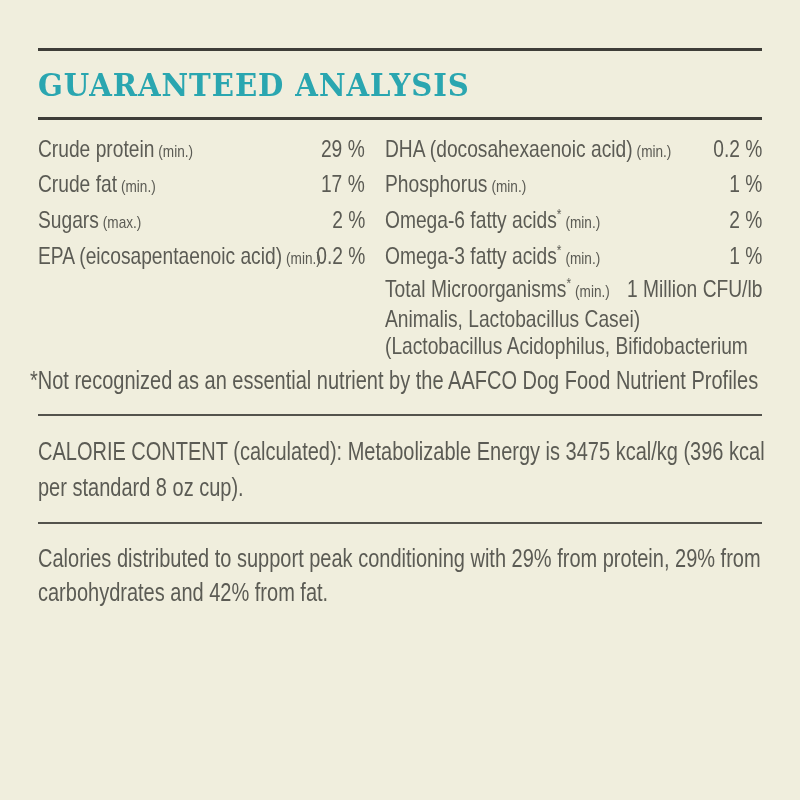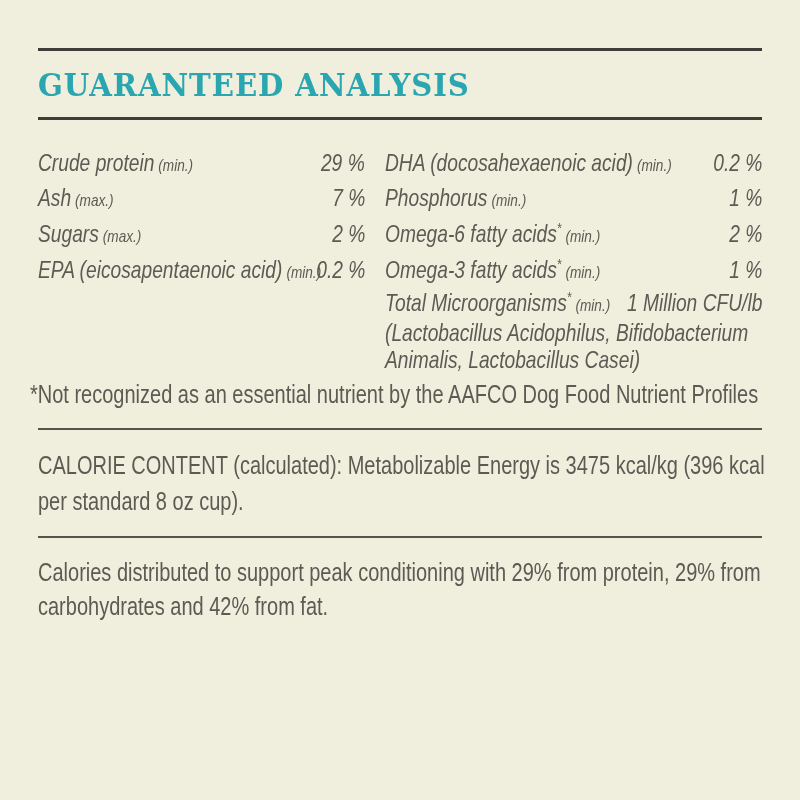--- a/index.html
+++ b/index.html
@@ -24,21 +24,21 @@
     font-weight: 700;
     font-size: 31px;
     letter-spacing: 1px;
     color: var(--accent, #2aa6b0);
     transform: scaleX(0.94);
     transform-origin: 0 50%;
     white-space: pre;
   }
 
   
-  .table { display: flex; margin-top: 25px; font-style: italic; }
+  .table { display: flex; margin-top: 11px; }
   .col { position: relative; }
   .col-left  { width: 327px; margin-right: 20px; }
   .col-right { width: 377px; }
 
   .row { position: relative; height: 35.6px; }
   .row-sm  { height: 29px; }
   .row-md  { height: 32px; }
   .row-wrap { height: 27px; }
 
   .lbl, .val, .wrapline {
@@ -101,22 +101,22 @@
   <hr class="rule rule-title">
 
   <div class="table">
 
     <div class="col col-left">
       <div class="row">
         <span class="lbl"><span>Crude protein</span><span class="ql">(min.)</span></span>
         <span class="val">29 %</span>
       </div>
       <div class="row">
-        <span class="lbl"><span>Ash</span><span class="ql">(max.)</span></span>
-        <span class="val">7 %</span>
+        <span class="lbl"><span>Crude fat</span><span class="ql">(min.)</span></span>
+        <span class="val">17 %</span>
       </div>
       <div class="row">
         <span class="lbl"><span>Sugars</span><span class="ql">(max.)</span></span>
         <span class="val">2 %</span>
       </div>
       <div class="row">
         <span class="lbl"><span>EPA (eicosapentaenoic acid)</span><span class="ql">(min.)</span></span>
         <span class="val">0.2 %</span>
       </div>
     </div>
@@ -136,24 +136,24 @@
       </div>
       <div class="row">
         <span class="lbl"><span>Omega-3 fatty acids</span><sup class="ast">*</sup><span class="ql">(min.)</span></span>
         <span class="val">1 %</span>
       </div>
       <div class="row row-md">
         <span class="lbl"><span>Total Microorganisms</span><sup class="ast">*</sup><span class="ql">(min.)</span></span>
         <span class="val">1 Million CFU/lb</span>
       </div>
       <div class="row row-wrap">
-        <span class="wrapline">(Lactobacillus Acidophilus, Bifidobacterium</span>
+        <span class="wrapline">Animalis, Lactobacillus Casei)</span>
       </div>
       <div class="row row-wrap">
-        <span class="wrapline">Animalis, Lactobacillus Casei)</span>
+        <span class="wrapline">(Lactobacillus Acidophilus, Bifidobacterium</span>
       </div>
     </div>
 
   </div>
 
   <div class="footnote">*Not recognized as an essential nutrient by the AAFCO Dog Food Nutrient Profiles</div>
 
   <hr class="rule rule-mid divider1">
 
   <div class="para para-calorie">CALORIE CONTENT (calculated): Metabolizable Energy is 3475 kcal/kg (396 kcal

